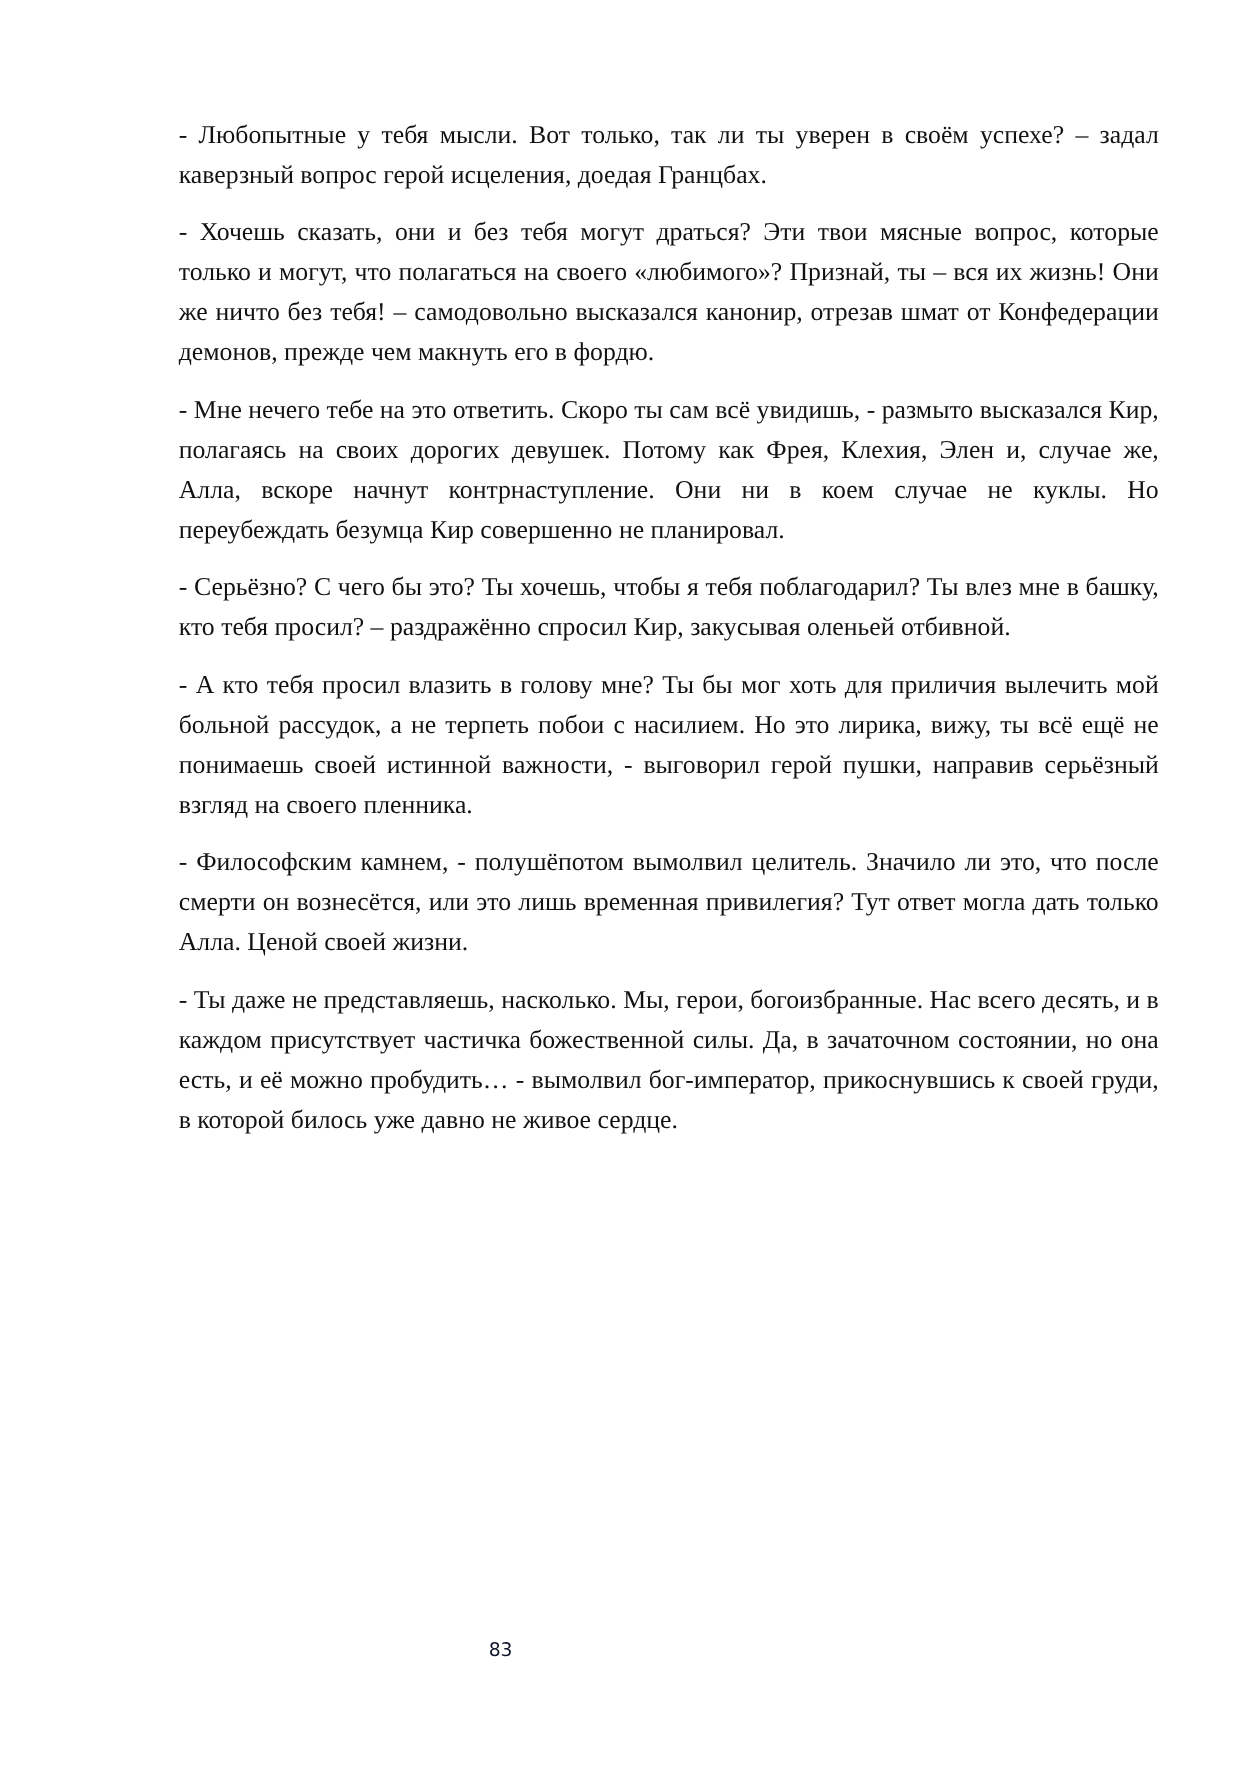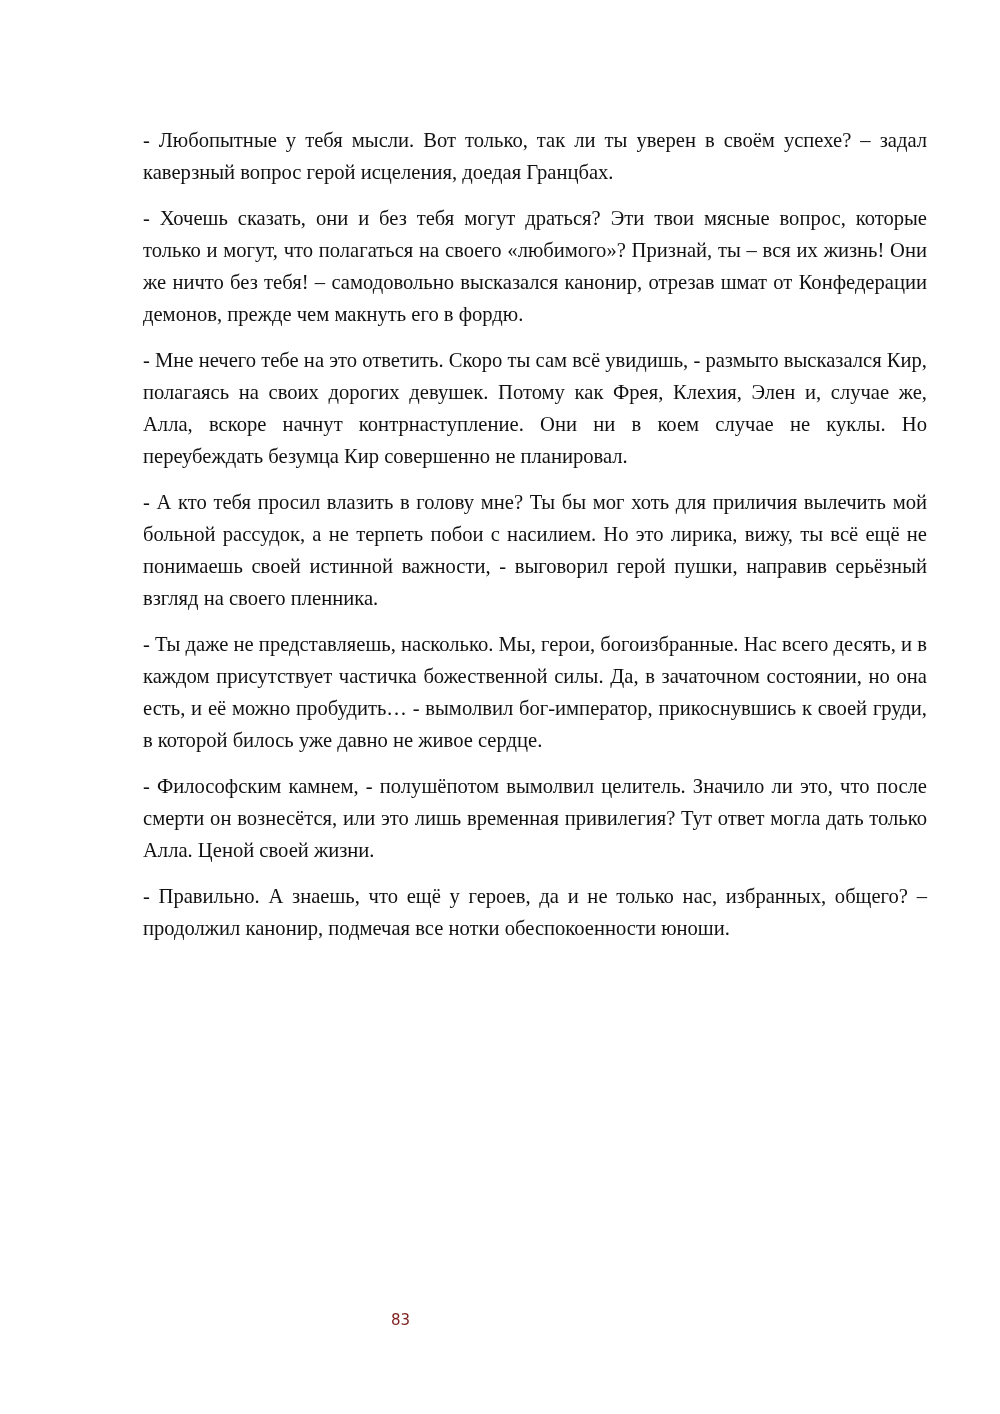--- a/index.html
+++ b/index.html
@@ -11,47 +11,46 @@
       width: 1000px;
       height: 1414px;
       position: relative;
       overflow: hidden;
     }
     .page {
       position: absolute;
       left: 143px;
       top: 92px;
       width: 784px;
-      margin-top: 32px;
     }
     .para {
       font-family: "Liberation Serif", serif;
       font-size: 20.6px;
       line-height: 32px;
       color: #111111;
       text-align: justify;
       margin: 0 0 14px 0;
     }
     .page-number {
       position: absolute;
       left: 0;
       width: 801px;
       top: 1311px;
       text-align: center;
       font-family: "DejaVu Sans", sans-serif;
       font-size: 15px;
-      color: #7f1d1d;
+      color: #0f172a;
     }
   </style>
 </head>
 <body>
 
 <div class="page">
   <p class="para">- Любопытные у тебя мысли. Вот только, так ли ты уверен в своём успехе? – задал каверзный вопрос герой исцеления, доедая Гранцбах.</p>
   <p class="para">- Хочешь сказать, они и без тебя могут драться? Эти твои мясные вопрос, которые только и могут, что полагаться на своего «любимого»? Признай, ты – вся их жизнь! Они же ничто без тебя! – самодовольно высказался канонир, отрезав шмат от Конфедерации демонов, прежде чем макнуть его в фордю.</p>
   <p class="para">- Мне нечего тебе на это ответить. Скоро ты сам всё увидишь, - размыто высказался Кир, полагаясь на своих дорогих девушек. Потому как Фрея, Клехия, Элен и, случае же, Алла, вскоре начнут контрнаступление. Они ни в коем случае не куклы. Но переубеждать безумца Кир совершенно не планировал.</p>
+  <p class="para">- Серьёзно? С чего бы это? Ты хочешь, чтобы я тебя поблагодарил? Ты влез мне в башку, кто тебя просил? – раздражённо спросил Кир, закусывая оленьей отбивной.</p>
   <p class="para">- А кто тебя просил влазить в голову мне? Ты бы мог хоть для приличия вылечить мой больной рассудок, а не терпеть побои с насилием. Но это лирика, вижу, ты всё ещё не понимаешь своей истинной важности, - выговорил герой пушки, направив серьёзный взгляд на своего пленника.</p>
+  <p class="para">- Философским камнем, - полушёпотом вымолвил целитель. Значило ли это, что после смерти он вознесётся, или это лишь временная привилегия? Тут ответ могла дать только Алла. Ценой своей жизни.</p>
   <p class="para">- Ты даже не представляешь, насколько. Мы, герои, богоизбранные. Нас всего десять, и в каждом присутствует частичка божественной силы. Да, в зачаточном состоянии, но она есть, и её можно пробудить… - вымолвил бог-император, прикоснувшись к своей груди, в которой билось уже давно не живое сердце.</p>
-  <p class="para">- Философским камнем, - полушёпотом вымолвил целитель. Значило ли это, что после смерти он вознесётся, или это лишь временная привилегия? Тут ответ могла дать только Алла. Ценой своей жизни.</p>
-  <p class="para">- Правильно. А знаешь, что ещё у героев, да и не только нас, избранных, общего? – продолжил канонир, подмечая все нотки обеспокоенности юноши.</p>
 </div>
 
 <div class="page-number">83</div>
 
 </body></html>

